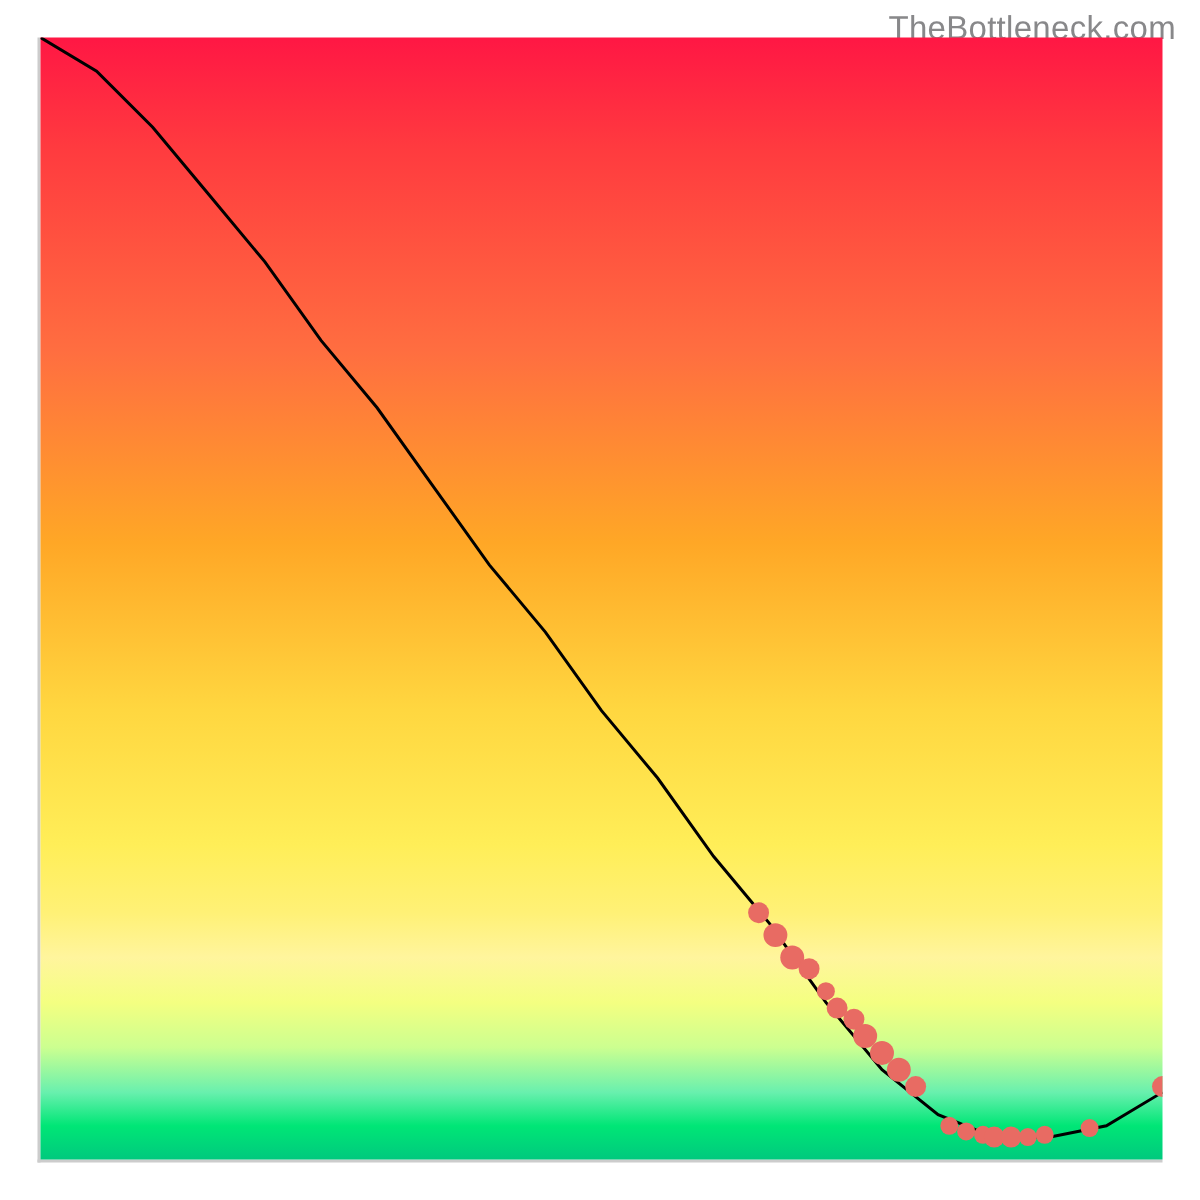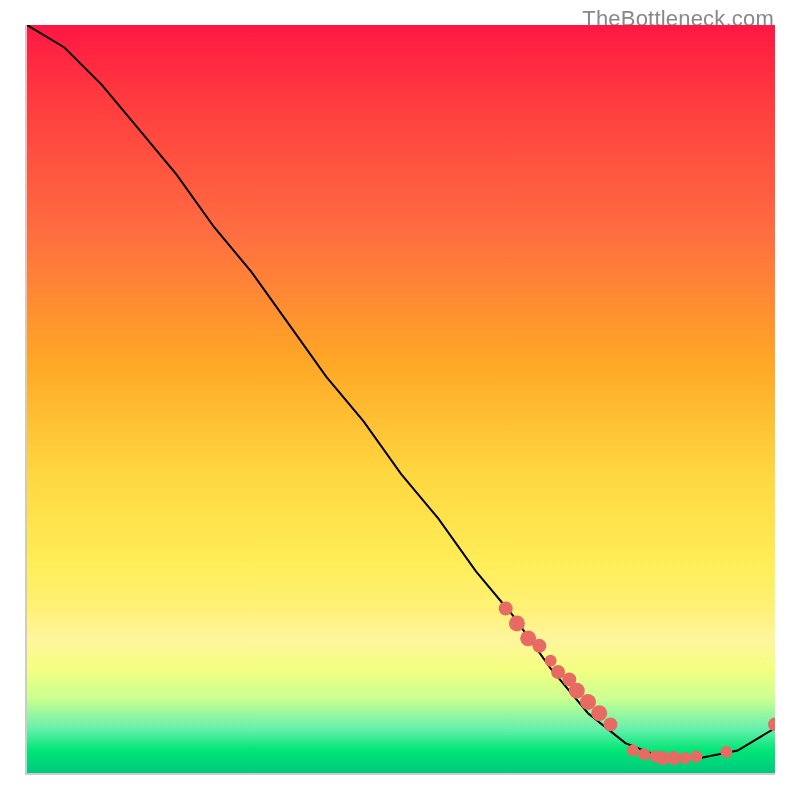--- a/index.html
+++ b/index.html
@@ -50,21 +50,21 @@
   svg.overlay {
     position: absolute;
     left: 0;
     top: 0;
     width: 100%;
     height: 100%;
   }
   .watermark {
     position: absolute;
     top: 6px;
-    right: 26px;
+    right: 16px;
     font-family: Arial, Helvetica, sans-serif;
     font-size: 22px;
     color: #88888a;
     letter-spacing: 0.2px;
     font-weight: 500;
   }
 </style>
 </head>
 <body>
 

